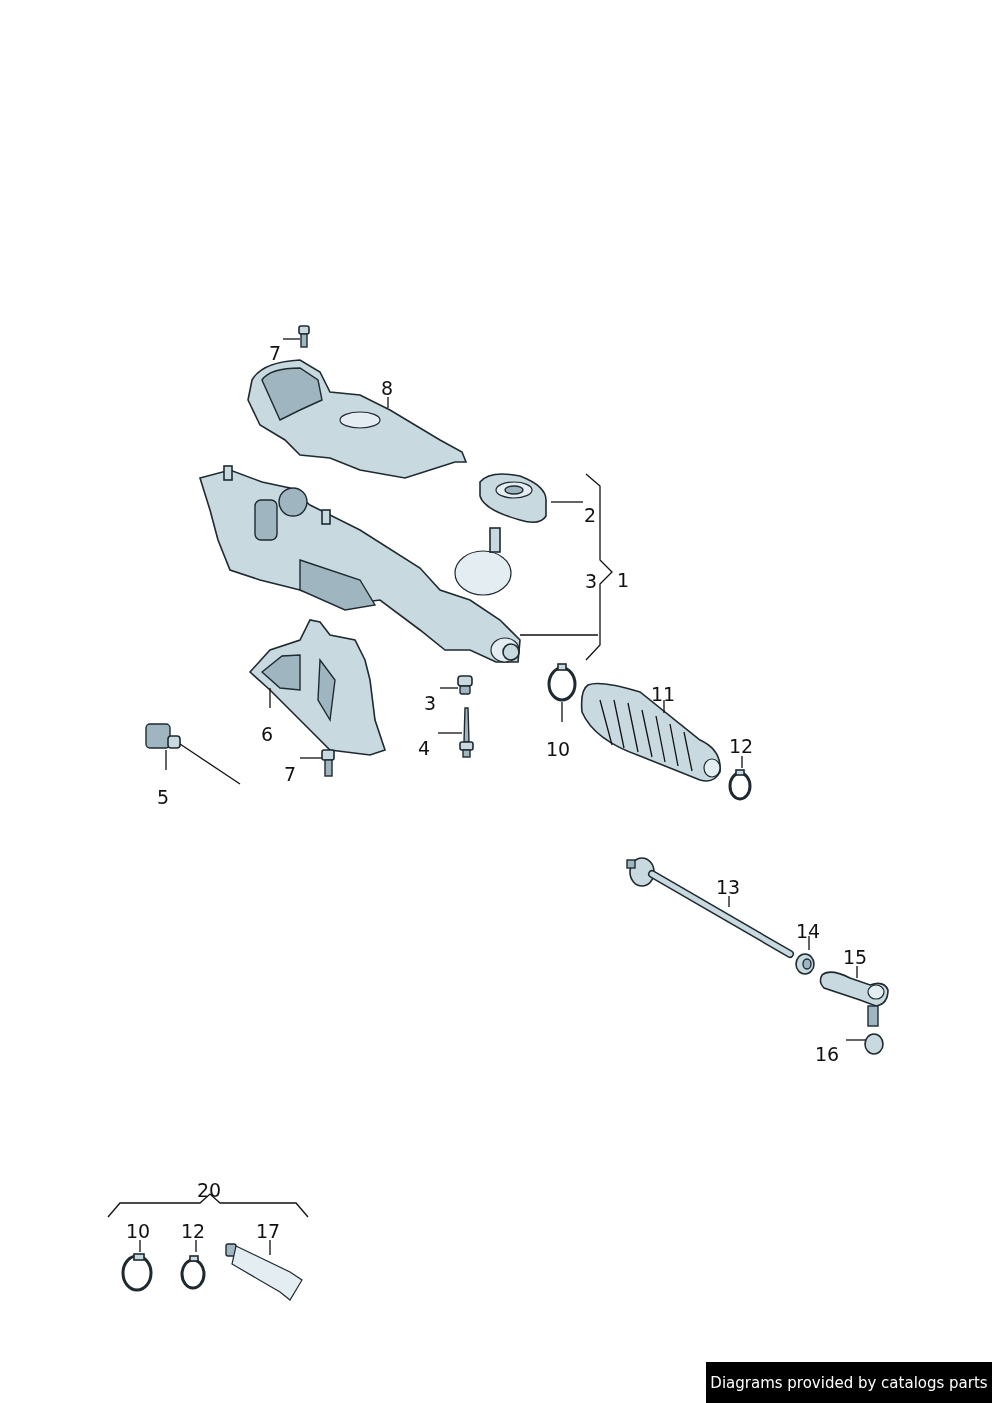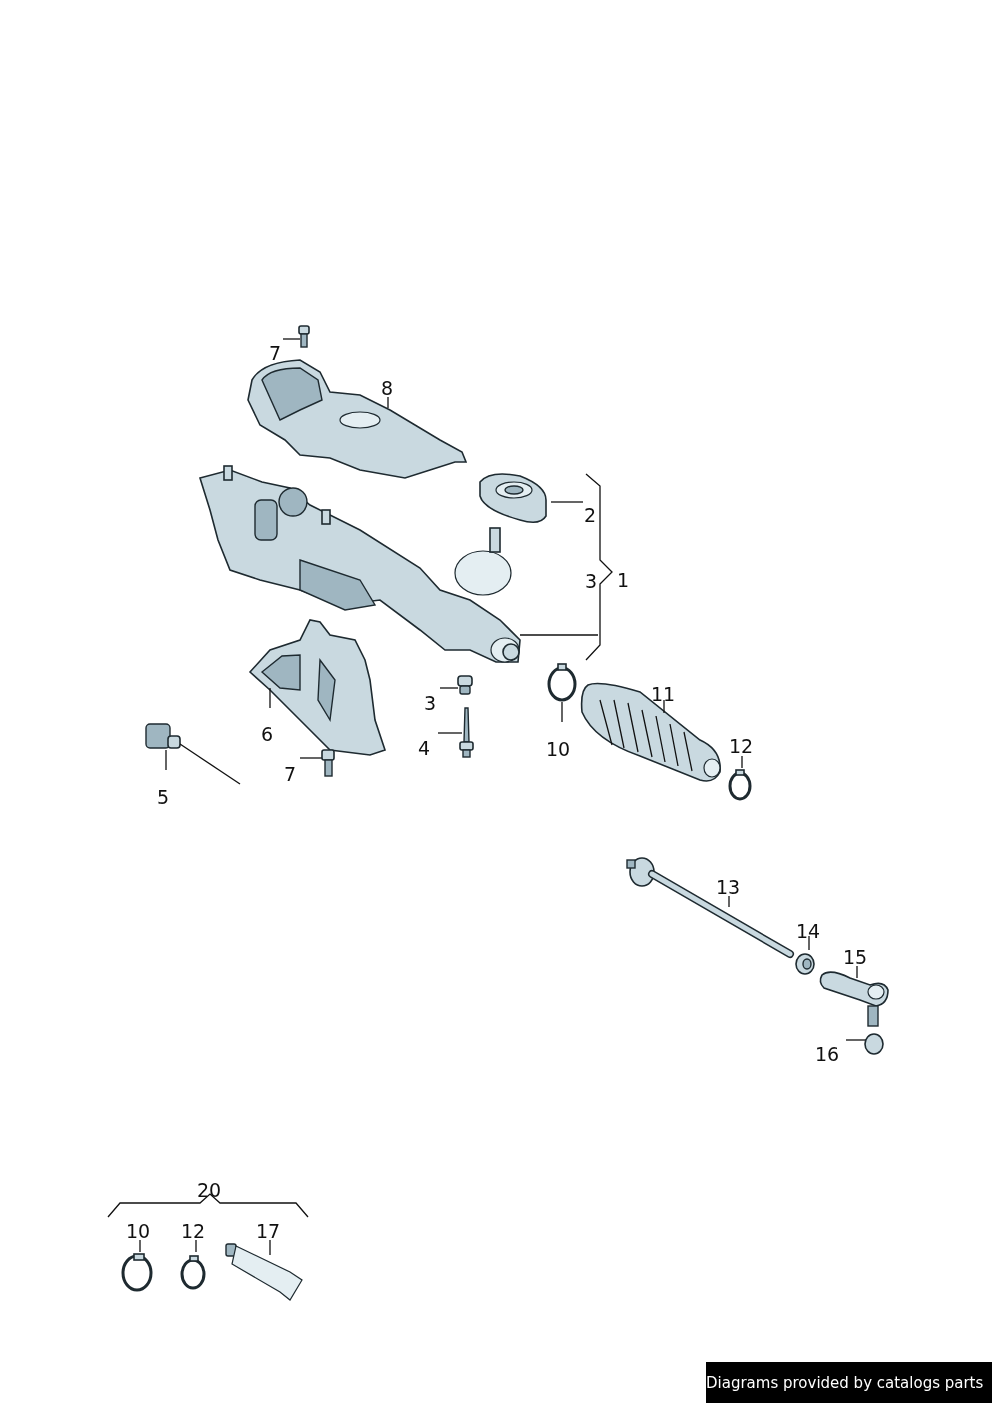--- a/index.html
+++ b/index.html
@@ -3,21 +3,21 @@
 <meta charset="utf-8">
 <style>
   html, body { margin:0; padding:0; background:#ffffff; }
   body { width:992px; height:1403px; position:relative; overflow:hidden; font-family:"DejaVu Sans", sans-serif; }
   #diagram { position:absolute; left:0; top:0; width:992px; height:1403px; }
   .lbl { font-family:"DejaVu Sans", sans-serif; font-size:19px; fill:#111; }
   .part { fill:#c9d9e0; stroke:#1e2a30; stroke-width:1.6; }
   .part-dark { fill:#9fb6c1; stroke:#1e2a30; stroke-width:1.4; }
   .part-light { fill:#e4eef2; stroke:#1e2a30; stroke-width:1.2; }
   .leader { stroke:#111; stroke-width:1.3; fill:none; }
-  .footer { position:absolute; left:706px; top:1362px; width:286px; height:41px; background:#000; color:#fff; font-family:"DejaVu Sans", sans-serif; font-size:15px; display:flex; align-items:center; }
+  .footer { position:absolute; left:706px; top:1362px; width:286px; height:41px; background:#000; color:#fff; font-family:"DejaVu Sans", sans-serif; font-size:15px; display:flex; align-items:center; justify-content:center; }
 </style>
 </head>
 <body>
 
 <svg id="diagram" viewBox="0 0 992 1403" xmlns="http://www.w3.org/2000/svg">
 
   <g>
     <path class="leader" d="M283 339 H300"></path>
     <rect class="part" x="299" y="326" width="10" height="8" rx="2"></rect>
     <rect class="part-dark" x="301" y="334" width="6" height="13"></rect>

